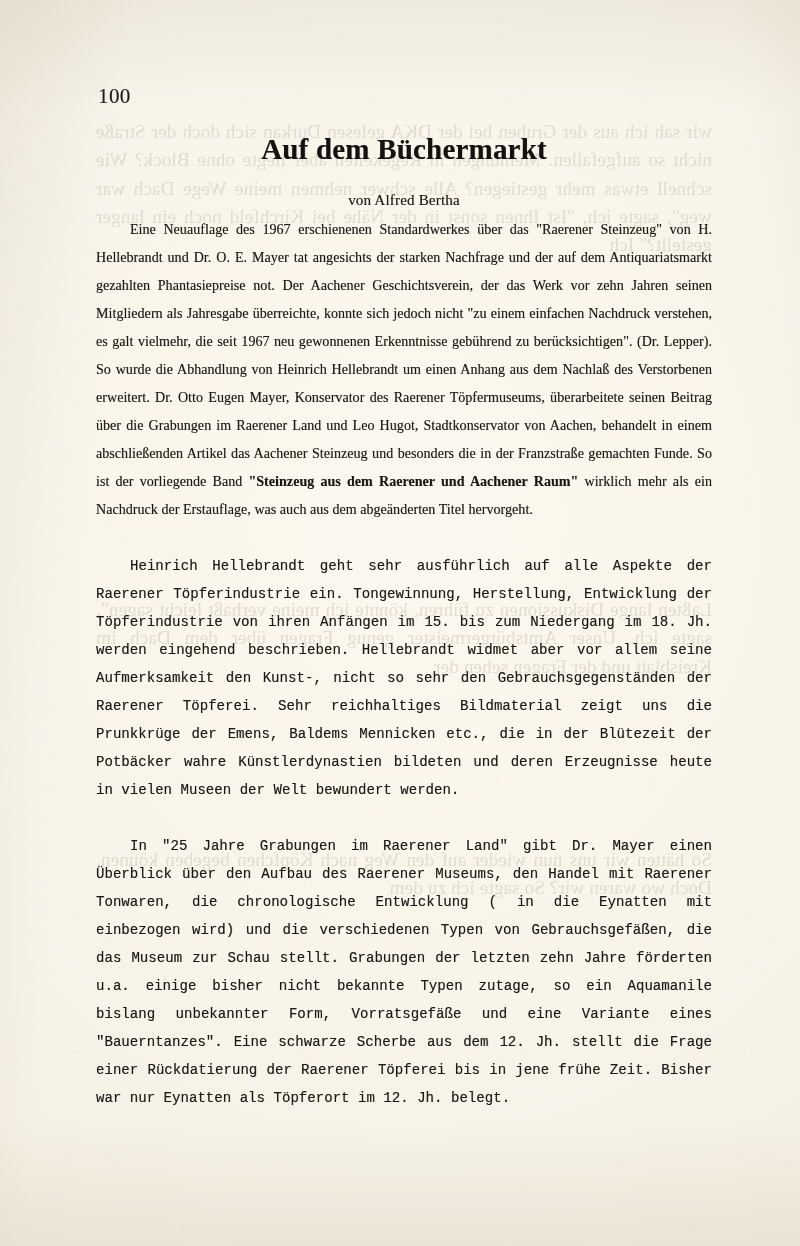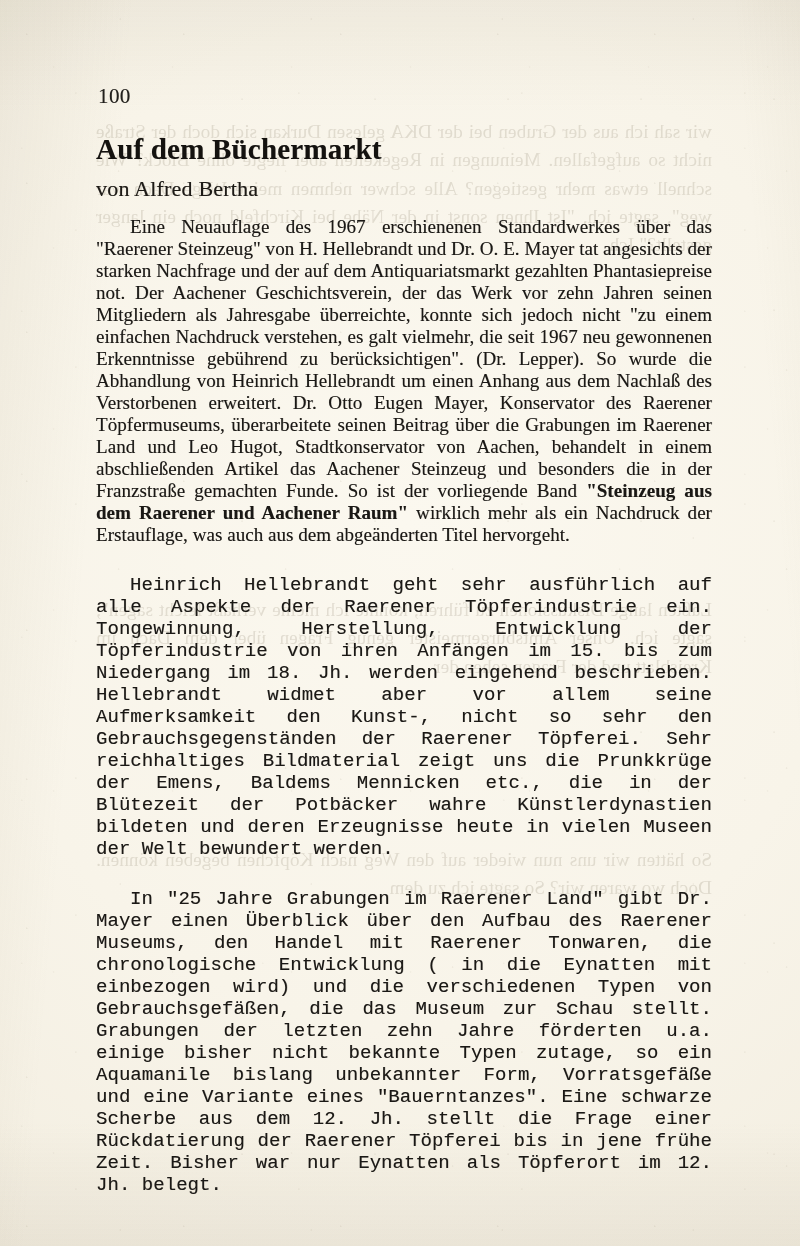--- a/index.html
+++ b/index.html
@@ -93,45 +93,45 @@
     font-size: 21px;
     color: #22201c;
     letter-spacing: 0.4px;
   }
 
   .doc-title {
     position: absolute;
     left: 0;
     top: 114px;
     width: 616px;
-    text-align: left;
+    text-align: center;
     font-size: 29px;
     font-weight: bold;
     color: #14120f;
     letter-spacing: 0.2px;
   }
 
   .byline {
     position: absolute;
     left: 0;
-    top: 176px;
+    top: 192px;
     width: 616px;
-    text-align: left;
-    font-size: 22px;
+    text-align: center;
+    font-size: 15px;
     color: #1d1a16;
     letter-spacing: 0.2px;
   }
 
   .body-text {
     position: absolute;
     left: 0;
     top: 216px;
     width: 616px;
-    font-size: 19px;
-    line-height: 22px;
+    font-size: 14px;
+    line-height: 28px;
     color: #1a1815;
     text-align: justify;
     text-justify: inter-word;
     letter-spacing: 0.05px;
     -webkit-font-smoothing: antialiased;
   }
 
   .body-text p {
     margin: 0 0 0 0;
     text-indent: 34px;

